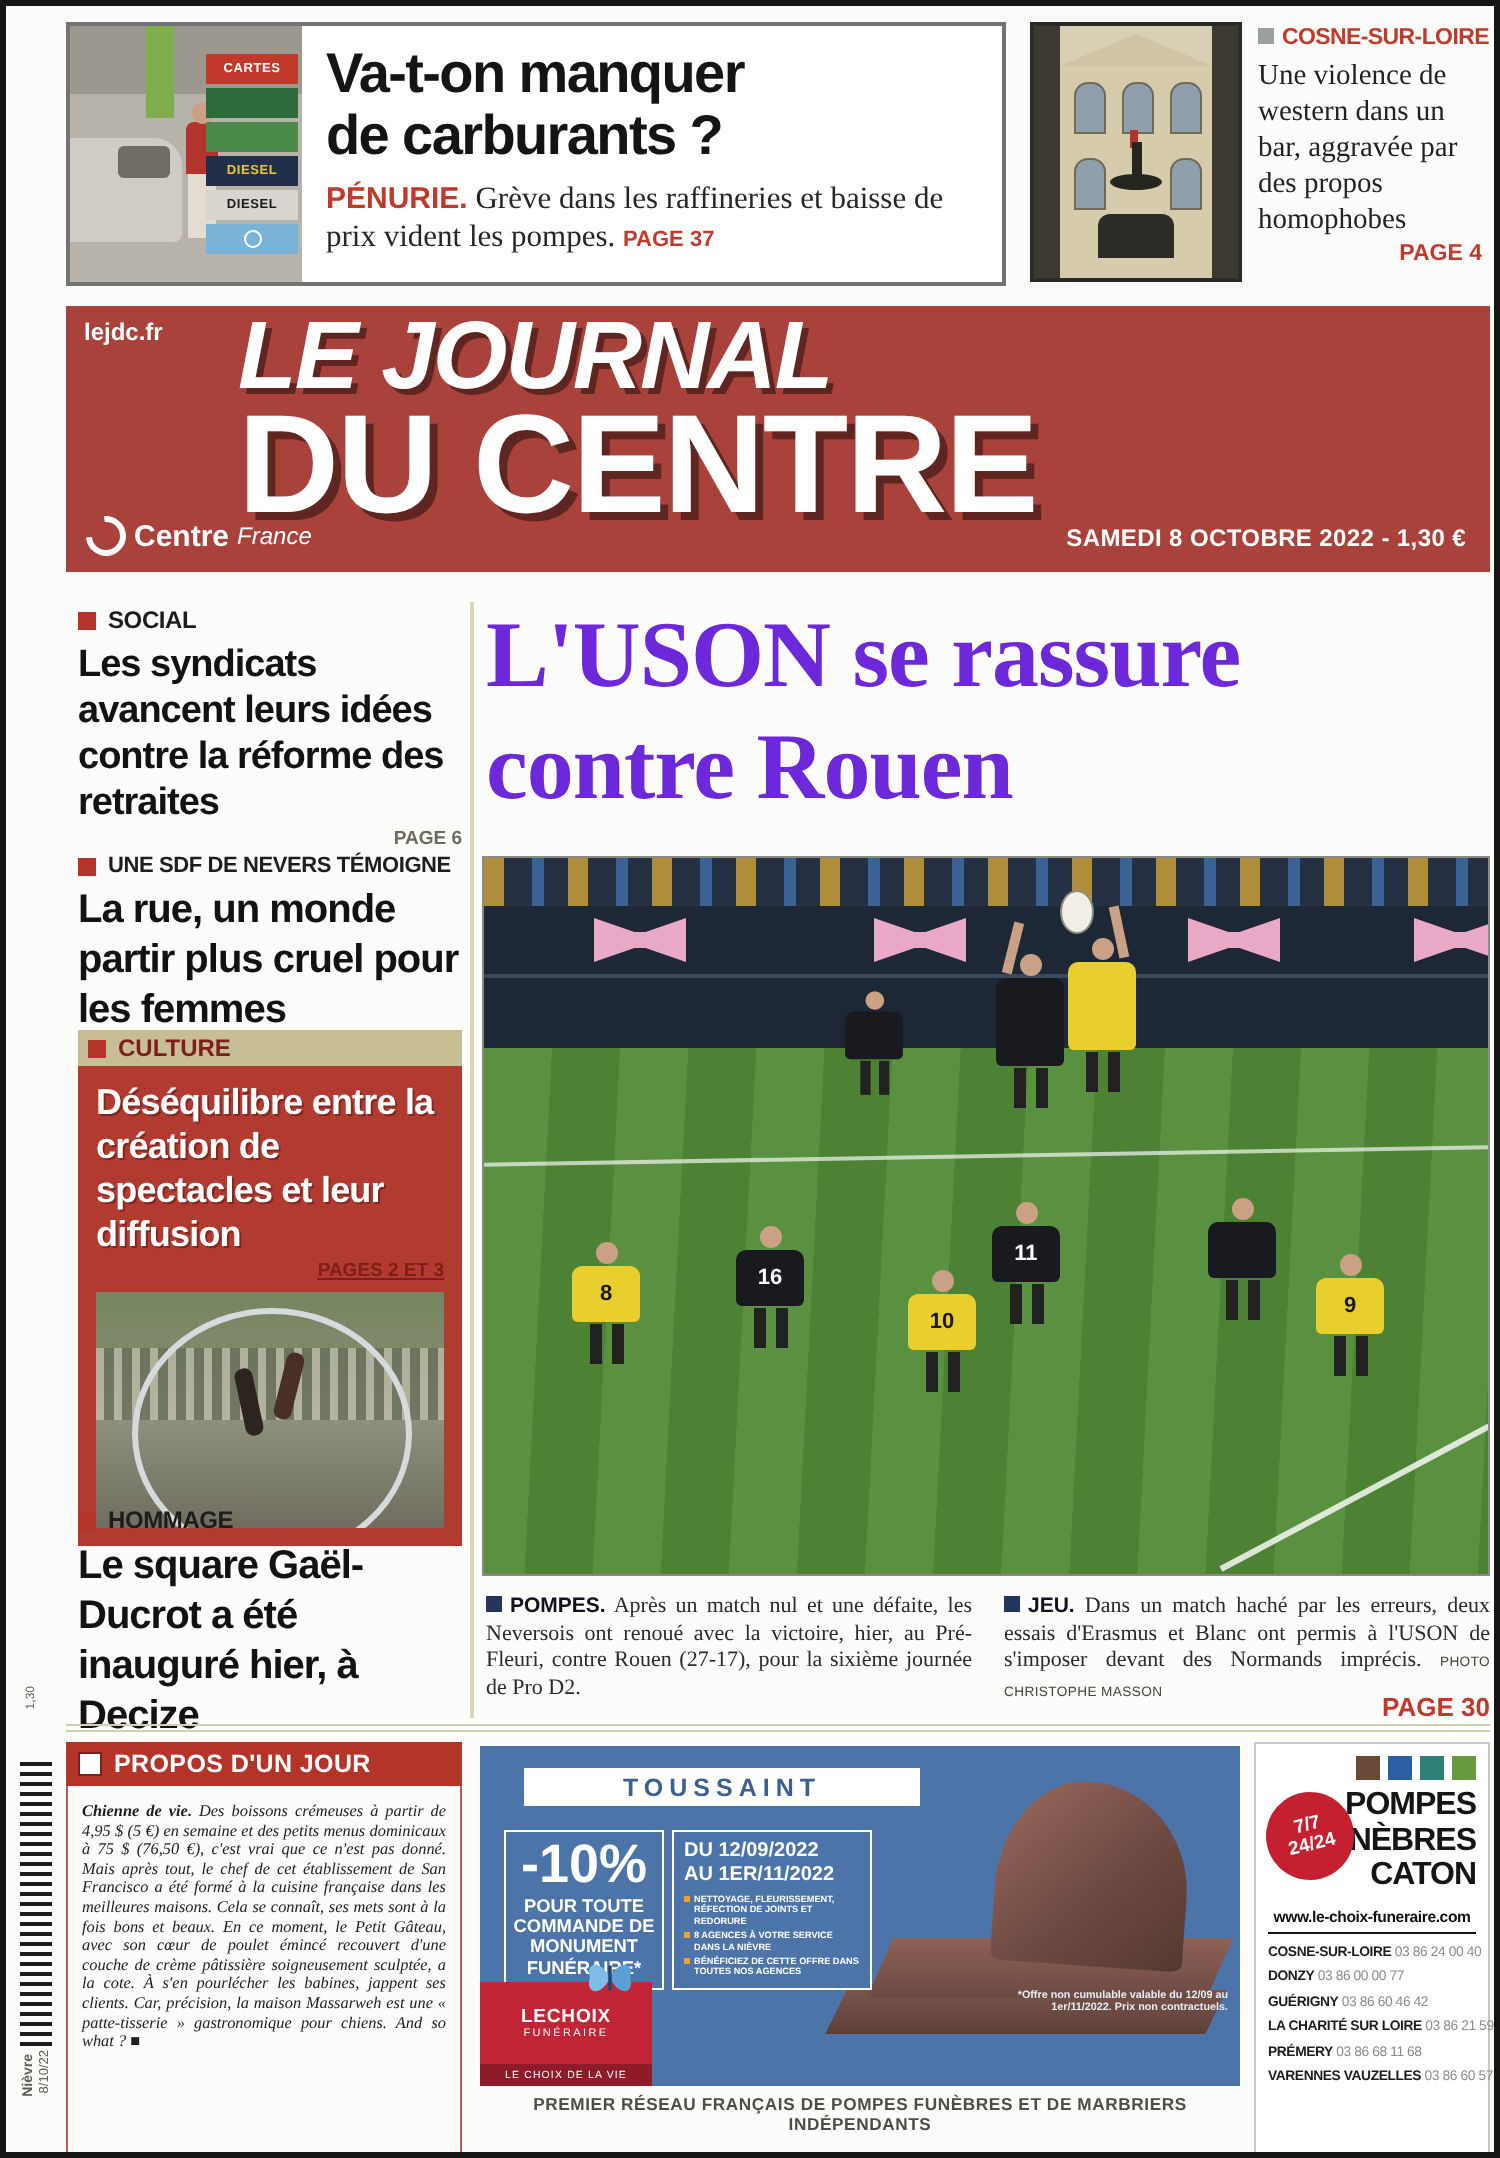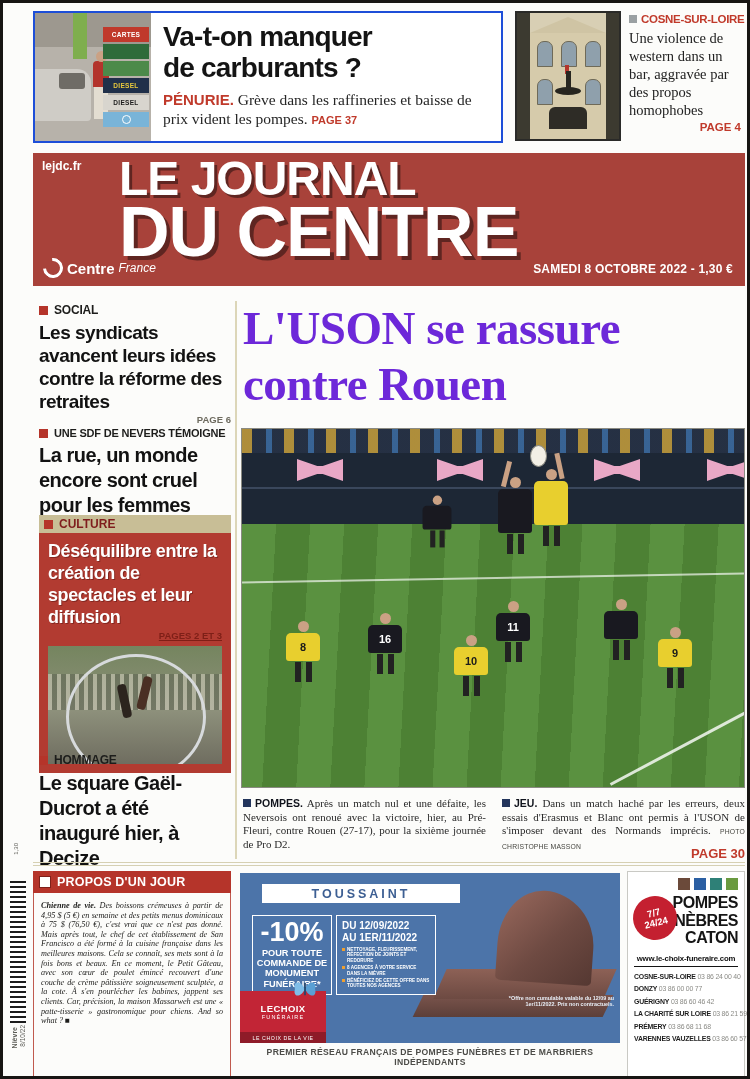--- a/index.html
+++ b/index.html
@@ -1,20 +1,20 @@
 <!DOCTYPE html>
 <html><head>
 <meta charset="utf-8">
 <style>
   html,body{margin:0;padding:0;background:#e8e8e4;}
   .page{position:relative;width:750px;height:1079px;margin:0 auto;background:#fcfcfa;
         border:3px solid #171513;box-sizing:border-box;overflow:hidden;
         font-family:"Liberation Sans",sans-serif;}
   
-  .topleft{position:absolute;left:30px;top:8px;width:470px;height:132px;border:2px solid #1d4ed8;
+  .topleft{position:absolute;left:30px;top:8px;width:470px;height:132px;border:2px solid #737373;
            box-sizing:border-box;display:flex;background:#fff;}
   .pump-photo{position:relative;width:116px;height:100%;background:#b7b2aa;overflow:hidden;flex:none;}
   .pump-canopy{position:absolute;left:0;top:0;width:100%;height:34px;background:#9d988f;}
   .pump-green{position:absolute;left:38px;top:0;width:14px;height:46px;background:#7fae4e;}
   .car{position:absolute;left:-18px;top:56px;width:74px;height:52px;background:#cfccc6;border-radius:10px 14px 4px 4px;}
   .car-win{position:absolute;left:24px;top:60px;width:26px;height:16px;background:#6f6c66;border-radius:3px;}
   .person-t{position:absolute;left:58px;top:48px;width:16px;height:26px;background:#b3342c;border-radius:4px 4px 0 0;}
   .person-l{position:absolute;left:59px;top:74px;width:14px;height:32px;background:#e3ddd1;}
   .person-h{position:absolute;left:61px;top:38px;width:11px;height:11px;background:#caa184;border-radius:50%;}
   .signcol{position:absolute;right:2px;top:14px;width:46px;}
@@ -39,21 +39,21 @@
   .cp-fbase{position:absolute;left:32px;top:94px;width:38px;height:22px;background:#2e2c26;border-radius:6px 6px 0 0;}
   .cosne-text{width:112px;padding-top:2px;}
   .cosne-kicker{font-size:11.5px;font-weight:bold;color:#c03a2b;letter-spacing:-.3px;white-space:nowrap;}
   .gray-sq{display:inline-block;width:8px;height:8px;background:#9aa0a2;margin-right:4px;}
   .cosne-teaser{margin-top:4px;font-family:"Liberation Serif",serif;font-size:14.5px;line-height:18px;color:#222;}
   .cosne-page{margin-top:2px;text-align:right;font-weight:bold;font-size:11.5px;color:#c03a2b;}
   
   .masthead{position:absolute;left:30px;top:150px;width:712px;height:133px;background:#a8423a;color:#fff;}
   .mh-site{position:absolute;left:9px;top:6px;font-weight:bold;font-size:12px;}
   .mh-title{position:absolute;left:86px;top:2px;line-height:1;}
-  .mh-l1{font-weight:bold;font-size:48px;letter-spacing:-1px;text-shadow:3px 3px 0 rgba(35,15,12,.55);}
+  .mh-l1{font-weight:bold;font-size:48px;letter-spacing:-1px;text-shadow:3px 3px 0 rgba(35,15,12,.55);font-style:italic;}
   .mh-l2{font-weight:bold;font-size:70px;letter-spacing:-1px;margin-top:-6px;text-shadow:4px 4px 0 rgba(35,15,12,.55);}
   .mh-pub{position:absolute;left:10px;bottom:8px;display:flex;align-items:center;gap:4px;}
   .mh-ico{width:14px;height:14px;border:3px solid #fff;border-left-color:transparent;border-radius:50%;transform:rotate(40deg);}
   .mh-pub b{font-size:15px;}
   .mh-pub i{font-size:12px;font-weight:300;}
   .mh-date{position:absolute;right:12px;bottom:10px;font-weight:bold;font-size:12px;letter-spacing:.2px;}
   
   .vdivider{position:absolute;left:232px;top:298px;width:2px;height:558px;background:#dcd6b8;}
   .hdivider{position:absolute;left:30px;top:859px;width:712px;height:4px;border-top:1px solid #d6d0b2;border-bottom:1px solid #d6d0b2;box-sizing:border-box;}
   .side-sec{position:absolute;left:36px;width:192px;}
@@ -250,21 +250,21 @@
       </div>
     <div class="sec-title">Les syndicats avancent leurs idées contre la réforme des retraites</div>
     <div class="sec-page">PAGE 6</div>
   </div>
 
   <div class="side-sec" style="top:424px;">
     <div class="sec-label">
         <span class="red-sq"></span>
         <span style="font-size:11px;white-space:nowrap;">UNE SDF DE NEVERS TÉMOIGNE</span>
       </div>
-    <div class="sec-title" style="font-size:20px;line-height:25px;">La rue, un monde encore sont cruel pour les femmes</div>
+    <div class="sec-title" style="font-size:20px;line-height:25px;">La rue, un monde partir plus cruel pour les femmes</div>
     <div class="sec-page">PAGE 12</div>
   </div>
 
   <div class="side-sec" style="top:512px;">
     <div class="culture-bar">
         <span class="red-sq"></span>
         <span>CULTURE</span>
       </div>
     <div class="culture-block">
       <div class="culture-title">Déséquilibre entre la création de spectacles et leur diffusion</div>

